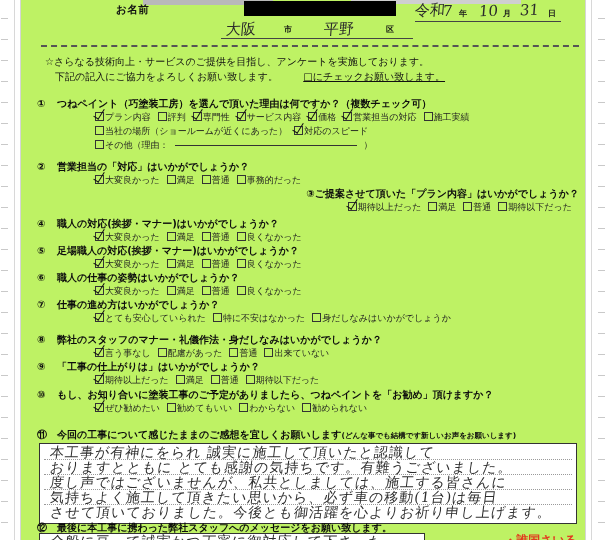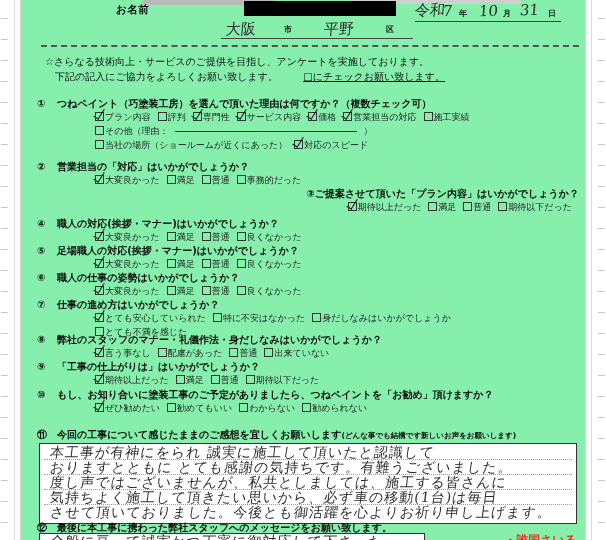--- a/index.html
+++ b/index.html
@@ -16,21 +16,21 @@
   .ruler.right{right:0;border-left:1px solid #d8d8d8;}
   .ruler .tick{position:absolute;right:1px;width:7px;height:1px;background:#c9c9c9;}
   .ruler.left .tick{left:1px;right:auto;}
   .page-edge{position:absolute;top:0;bottom:0;width:1px;background:#d5d5d5;}
   .page-edge.l{left:20px;}
   .page-edge.r{right:20px;}
 
   
   .paper{
     position:absolute;left:21px;right:21px;top:0;bottom:0;
-    background:#86efac;overflow:hidden;
+    background:#bef264;overflow:hidden;
   }
 
   
   .cut-strip{
     position:absolute;left:122px;top:0;width:130px;height:5px;
     background:#b9b9b9;
   }
   .cut-strip2{
     position:absolute;left:330px;top:0;width:170px;height:4px;
     background:#cfcfcf;
@@ -218,22 +218,22 @@
     <div class="l2">
       <span>下記の記入にご協力をよろしくお願い致します。</span>
       <span class="chk-note">□にチェックお願い致します。</span>
     </div>
   </div>
 
   <div id="questions-root">
       <div class="q" style="top: 97px;">
         <div class="qhead"><span class="qnum">①</span><span>つねペイント（巧塗装工房）を選んで頂いた理由は何ですか？（複数チェック可）</span></div>
         <div class="opts"><span class="opt"><span class="box checked"></span><span>プラン内容</span></span><span class="opt"><span class="box"></span><span>評判</span></span><span class="opt"><span class="box checked"></span><span>専門性</span></span><span class="opt"><span class="box checked"></span><span>サービス内容</span></span><span class="opt"><span class="box checked"></span><span>価格</span></span><span class="opt"><span class="box checked"></span><span>営業担当の対応</span></span><span class="opt"><span class="box"></span><span>施工実績</span></span></div>
+        <div class="opts"><span class="opt"><span class="box"></span><span>当社の場所（ショールームが近くにあった）</span></span><span class="opt"><span class="box checked"></span><span>対応のスピード</span></span></div>
         <div class="opts"><span class="opt"><span class="box"></span><span>その他（理由：</span></span><span style="display: inline-block; width: 182px; border-bottom: 1px solid rgb(51, 51, 51); vertical-align: 2px;"></span><span style="margin-left: 6px;">）</span></div>
-        <div class="opts"><span class="opt"><span class="box"></span><span>当社の場所（ショールームが近くにあった）</span></span><span class="opt"><span class="box checked"></span><span>対応のスピード</span></span></div>
       </div>
       <div class="q" style="top: 160px;">
         <div class="qhead"><span class="qnum">②</span><span>営業担当の「対応」はいかがでしょうか？</span></div>
         <div class="opts"><span class="opt"><span class="box checked"></span><span>大変良かった</span></span><span class="opt"><span class="box"></span><span>満足</span></span><span class="opt"><span class="box"></span><span>普通</span></span><span class="opt"><span class="box"></span><span>事務的だった</span></span></div>
       </div>
       <div class="q" style="top: 187px; text-align: right;">
         <div class="qhead"><span class="qnum">③</span><span>ご提案させて頂いた「プラン内容」はいかがでしょうか？</span></div>
         <div class="opts"><span class="opt"><span class="box checked"></span><span>期待以上だった</span></span><span class="opt"><span class="box"></span><span>満足</span></span><span class="opt"><span class="box"></span><span>普通</span></span><span class="opt"><span class="box"></span><span>期待以下だった</span></span></div>
       </div>
       <div class="q" style="top: 217px;">
@@ -244,21 +244,20 @@
         <div class="qhead"><span class="qnum">⑤</span><span>足場職人の対応(挨拶・マナー)はいかがでしょうか？</span></div>
         <div class="opts"><span class="opt"><span class="box checked"></span><span>大変良かった</span></span><span class="opt"><span class="box"></span><span>満足</span></span><span class="opt"><span class="box"></span><span>普通</span></span><span class="opt"><span class="box"></span><span>良くなかった</span></span></div>
       </div>
       <div class="q" style="top: 271px;">
         <div class="qhead"><span class="qnum">⑥</span><span>職人の仕事の姿勢はいかがでしょうか？</span></div>
         <div class="opts"><span class="opt"><span class="box checked"></span><span>大変良かった</span></span><span class="opt"><span class="box"></span><span>満足</span></span><span class="opt"><span class="box"></span><span>普通</span></span><span class="opt"><span class="box"></span><span>良くなかった</span></span></div>
       </div>
       <div class="q" style="top: 298px;">
         <div class="qhead"><span class="qnum">⑦</span><span>仕事の進め方はいかがでしょうか？</span></div>
         <div class="opts"><span class="opt"><span class="box checked"></span><span>とても安心していられた</span></span><span class="opt"><span class="box"></span><span>特に不安はなかった</span></span><span class="opt"><span class="box"></span><span>身だしなみはいかがでしょうか</span></span></div>
-        <div class="opts"><span class="opt"><span class="box"></span><span>とても不満を感じた</span></span></div>
       </div>
       <div class="q" style="top: 333px;">
         <div class="qhead"><span class="qnum">⑧</span><span>弊社のスタッフのマナー・礼儀作法・身だしなみはいかがでしょうか？</span></div>
         <div class="opts"><span class="opt"><span class="box checked"></span><span>言う事なし</span></span><span class="opt"><span class="box"></span><span>配慮があった</span></span><span class="opt"><span class="box"></span><span>普通</span></span><span class="opt"><span class="box"></span><span>出来ていない</span></span></div>
       </div>
       <div class="q" style="top: 360px;">
         <div class="qhead"><span class="qnum">⑨</span><span>「工事の仕上がりは」はいかがでしょうか？</span></div>
         <div class="opts"><span class="opt"><span class="box checked"></span><span>期待以上だった</span></span><span class="opt"><span class="box"></span><span>満足</span></span><span class="opt"><span class="box"></span><span>普通</span></span><span class="opt"><span class="box"></span><span>期待以下だった</span></span></div>
       </div>
       <div class="q" style="top: 388px;">

